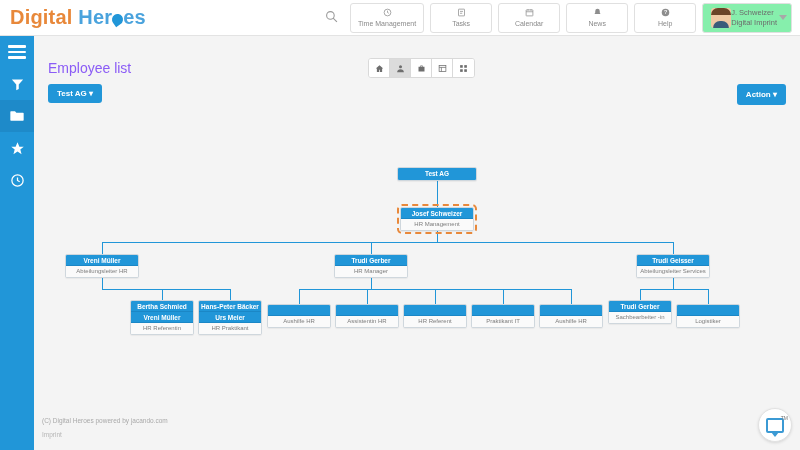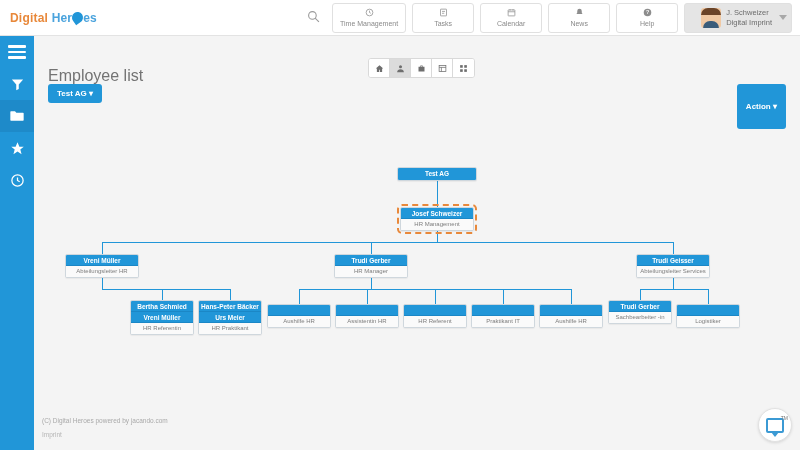--- a/index.html
+++ b/index.html
@@ -10,39 +10,39 @@
     overflow: hidden;
   }
   .app { position: relative; width: 800px; height: 450px; background: #f4f4f4; }
 
   
   .header {
     position: absolute; top: 0; left: 0; width: 800px; height: 36px;
     background: #ffffff; border-bottom: 1px solid #e3e3e3;
     display: flex; align-items: center;
   }
-  .logo { margin-left: 10px; font-size: 12px; font-weight: bold; letter-spacing: .2px; white-space: nowrap; }
+  .logo { margin-left: 10px; font-size: 20px; font-weight: bold; letter-spacing: .2px; white-space: nowrap; }
   .logo .dig { color: #e8883a; }
   .logo .her { color: #4aa3dd; }
   .logo .orb {
     display: inline-block; width: 11px; height: 11px; border-radius: 50% 50% 50% 0;
     background: #2196d8; transform: rotate(-35deg); vertical-align: -1px; margin: 0 0px;
   }
   .hdr-right { margin-left: auto; display: flex; align-items: center; gap: 6px; padding-right: 8px; }
   .search-ico { color: #9a9a9a; font-size: 13px; margin-right: 6px; }
   .hbtn {
     min-width: 62px; height: 30px; border: 1px solid #e0e0e0; border-radius: 3px;
     background: #fff; display: flex; flex-direction: column; align-items: center; justify-content: center;
     padding: 0 7px; cursor: pointer;
   }
   .hbtn .gl { font-size: 9px; color: #8d8d8d; line-height: 10px; }
   .hbtn .lb { font-size: 7px; color: #8a8a8a; line-height: 9px; white-space: nowrap; }
   .userbox {
-    height: 30px; border: 1px solid #e0e0e0; border-radius: 3px; background: #e5e5e5;
-    display: flex; align-items: center; padding: 0 4px 0 16px; gap: 5px; cursor: pointer;
+    height: 30px; border: 1px solid #e0e0e0; border-radius: 3px; background: #86efac;
+    display: flex; align-items: center; padding: 0 4px 0 8px; cursor: pointer;
   }
   .avatar {
     width: 20px; height: 20px; border-radius: 3px; background: #f0c9a4;
     position: relative; overflow: hidden; flex: none;
   }
   .avatar .hair { position: absolute; top: 0; left: 0; width: 20px; height: 7px; background: #6b4428; border-radius: 7px 7px 0 0; }
   .avatar .body { position: absolute; bottom: 0; left: 2px; width: 16px; height: 7px; background: #3a5c7a; border-radius: 8px 8px 0 0; }
   .uname { font-size: 7.5px; color: #6c6c6c; line-height: 10px; white-space: nowrap; }
   .caret-d { width: 0; height: 0; border-left: 4px solid transparent; border-right: 4px solid transparent; border-top: 5px solid #a8a8a8; margin-left: 2px; }
 
@@ -56,32 +56,32 @@
     color: #fff; cursor: pointer;
   }
   .sbtn.active { background: #1e8ac9; }
   .sbtn svg { display: block; }
   .burger { width: 18px; }
   .burger i { display: block; height: 2.5px; background: #fff; margin: 3px 0; border-radius: 1px; }
 
   
   .content { position: absolute; top: 36px; left: 34px; width: 766px; height: 414px; }
   .page-title {
-    position: absolute; top: 31px; left: 14px;
-    font-size: 16px; color: #737373; font-weight: normal;
+    position: absolute; top: 24px; left: 14px;
+    font-size: 14px; color: #8b5cf6; font-weight: normal;
   }
   .filter-btn {
     position: absolute; top: 48px; left: 14px;
     background: #2196d8; color: #fff; border: none; border-radius: 3px;
     font-size: 8px; padding: 5px 9px; cursor: pointer; font-family: inherit; font-weight: bold;
   }
   .action-btn {
     position: absolute; top: 48px; right: 14px;
     background: #2196d8; color: #fff; border: none; border-radius: 3px;
-    font-size: 8px; padding: 18px 9px; cursor: pointer; font-family: inherit; font-weight: bold;
+    font-size: 8px; padding: 6px 9px; cursor: pointer; font-family: inherit; font-weight: bold;
   }
   .viewbar {
     position: absolute; top: 22px; left: 334px;
     display: flex; border: 1px solid #d9d9d9; border-radius: 3px; overflow: hidden; background: #fff;
   }
   .vbtn {
     width: 21px; height: 18px; display: flex; align-items: center; justify-content: center;
     border-right: 1px solid #d9d9d9; background: #fff; cursor: pointer; color: #6e6e6e;
   }
   .vbtn:last-child { border-right: none; }

